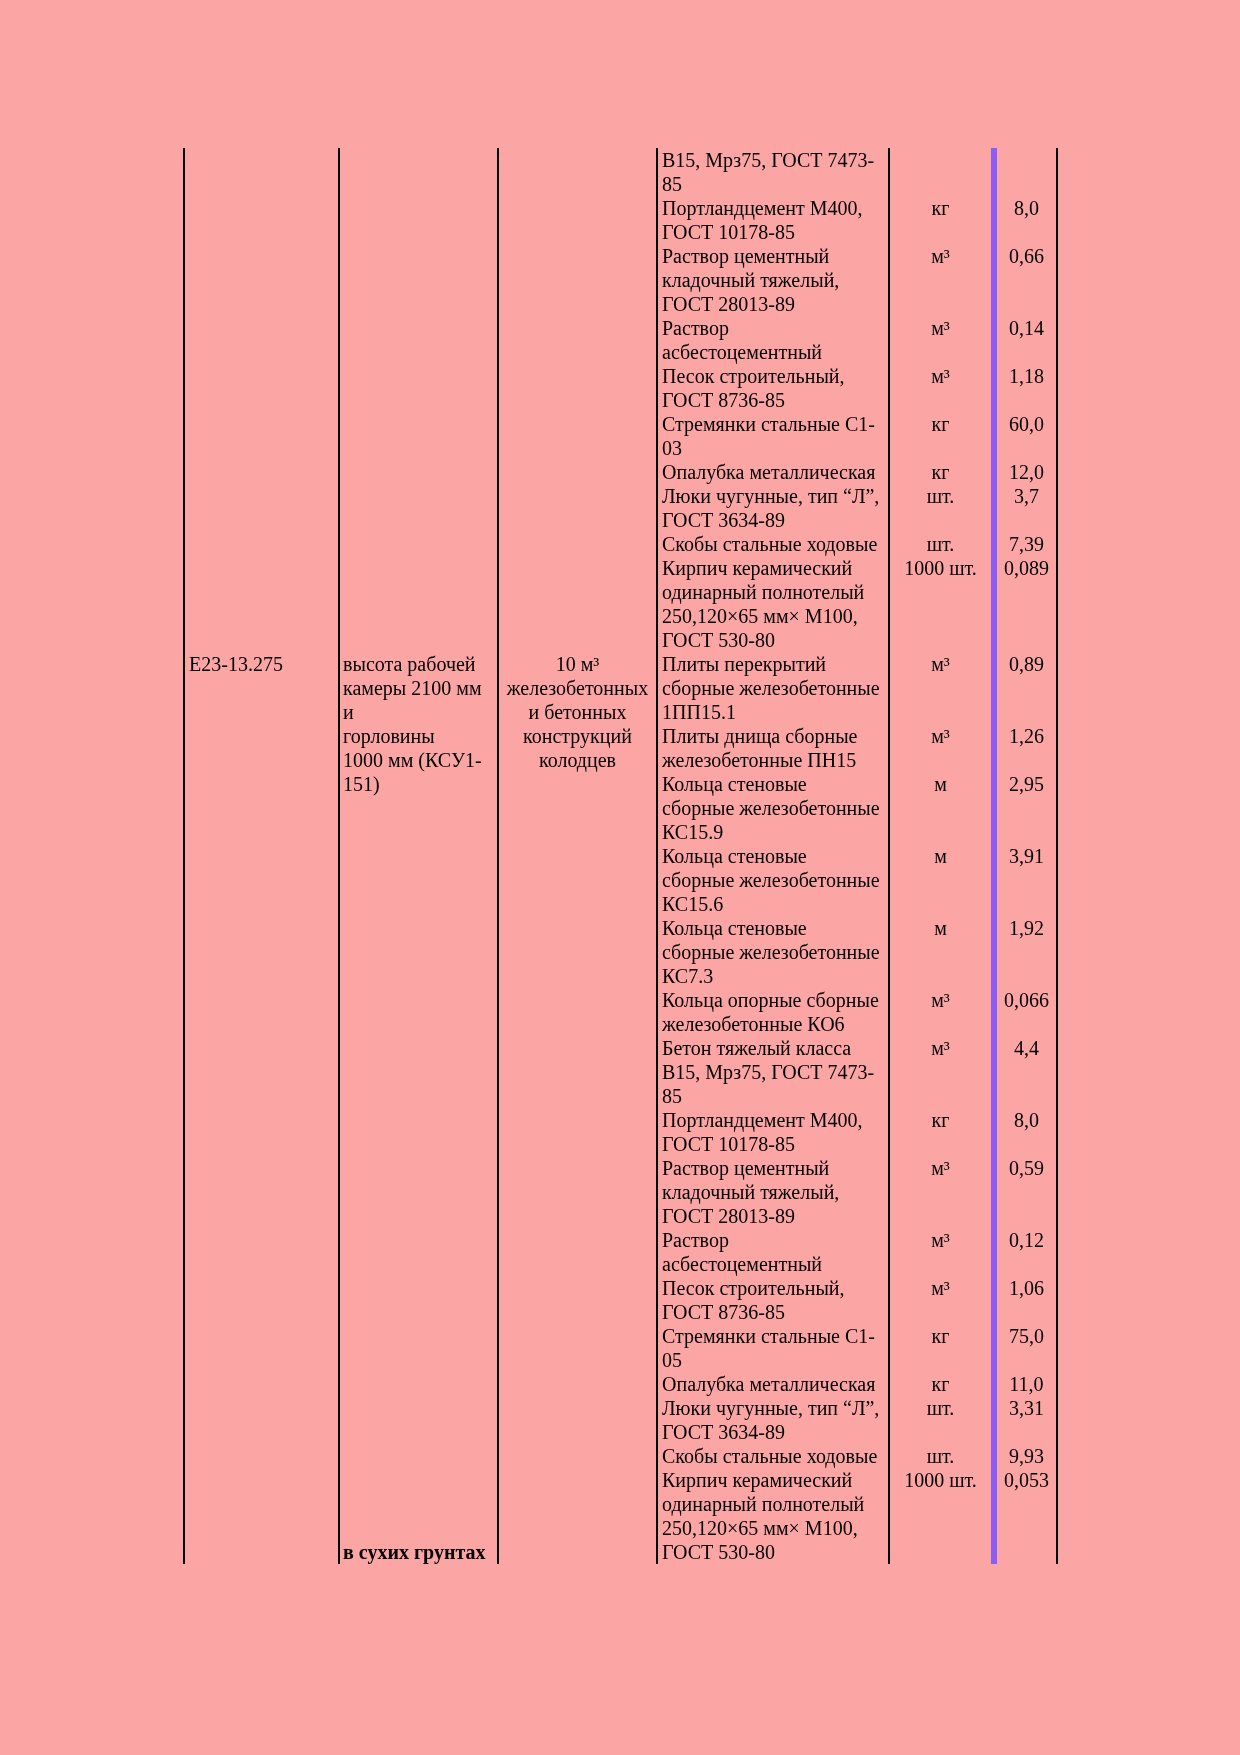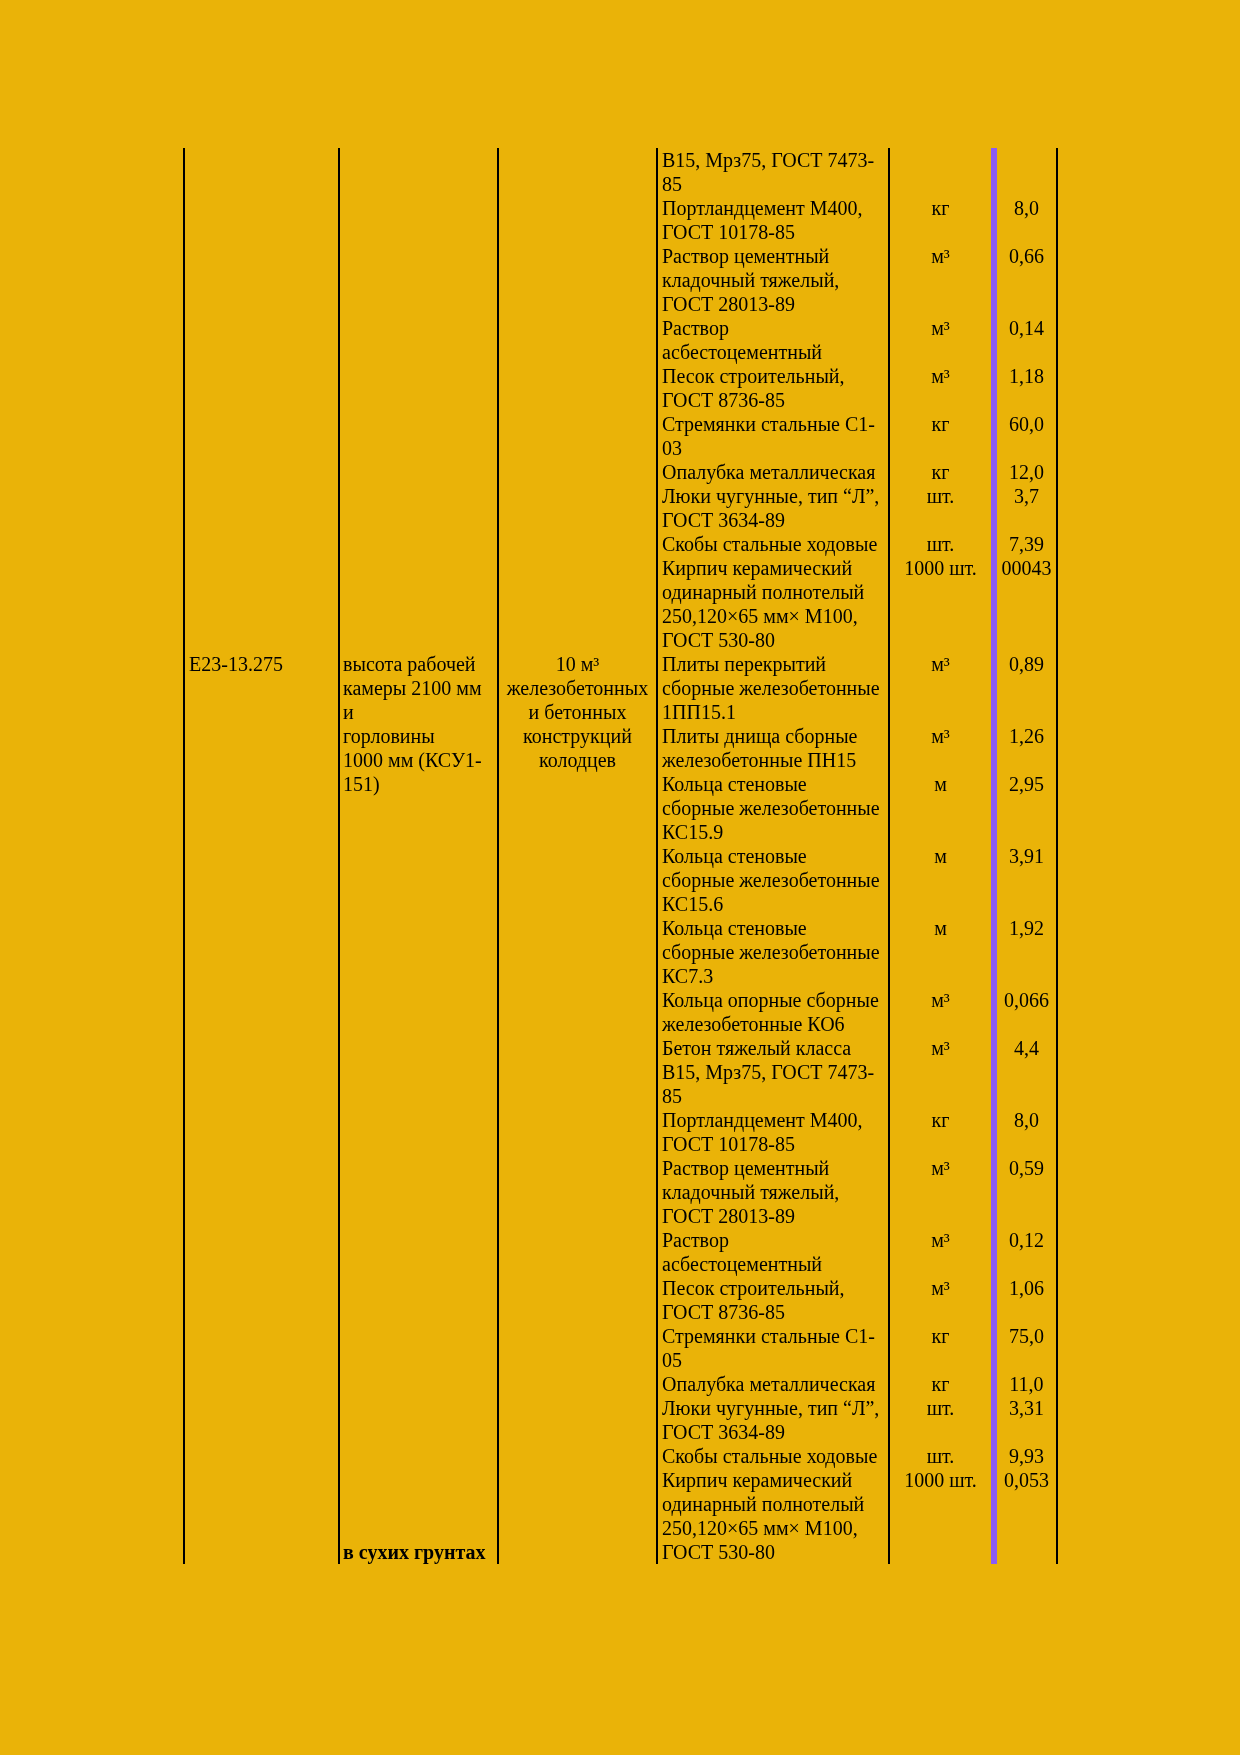--- a/index.html
+++ b/index.html
@@ -2,21 +2,21 @@
 <html><head>
 <meta charset="utf-8">
 <title>Document</title>
 <style>
   html, body { margin: 0; padding: 0; background: #ffffff; }
   body {
     width: 1240px; height: 1755px;
     font-family: "Liberation Serif", serif;
     color: #000;
   }
-  .page { position: relative; width: 1240px; height: 1755px; background: #eab308; overflow: hidden; }
+  .page { position: relative; width: 1240px; height: 1755px; background: #fca5a5; overflow: hidden; }
   .grid-table { position: absolute; left: 183px; top: 148px; width: 875px; }
   .band { display: grid; grid-template-columns: 107px 207px 159px 402px; }
   .cell { border-left: 2px solid #000; box-sizing: border-box; min-height: 10px; }
   .code-cell { padding-left: 4px; }
   .desc-cell { display: flex; flex-direction: column; justify-content: space-between; padding: 0 3px 0 3px; margin-left: 48px; }
   .measure-cell { text-align: center; padding: 0 2px; }
   .materials { display: grid; grid-template-columns: 232px 103px 67px; align-content: start; }
   .m-name, .m-unit, .m-value { box-sizing: border-box; }
   .m-name  { border-left: 2px solid #000; padding: 0 2px 0 4px; }
   .m-unit  { border-left: 2px solid #000; text-align: center; }
@@ -84,21 +84,21 @@
 
   <div class="m-name pre">Скобы стальные ходовые</div>
   <div class="m-unit">шт.</div>
   <div class="m-value">7,39</div>
 
   <div class="m-name pre">Кирпич керамический
 одинарный полнотелый
 250,120×65 мм× М100,
 ГОСТ 530-80</div>
   <div class="m-unit">1000 шт.</div>
-  <div class="m-value">00043</div>
+  <div class="m-value">0,089</div>
 </div>
     </section>
 
     <section class="band">
       <div class="cell code-cell">
         <div class="txt">Е23-13.275</div>
       </div>
       <div class="cell desc-cell">
         <div class="txt pre">высота рабочей
 камеры 2100 мм и

